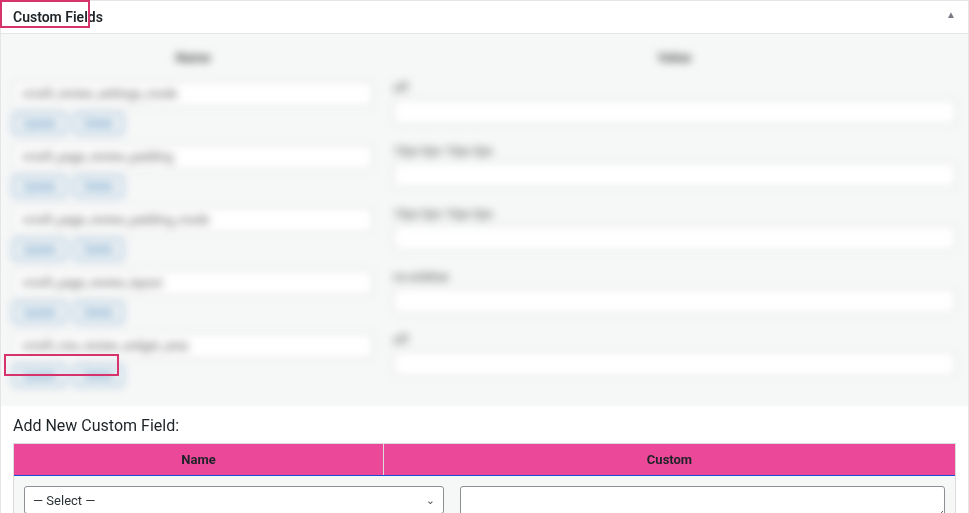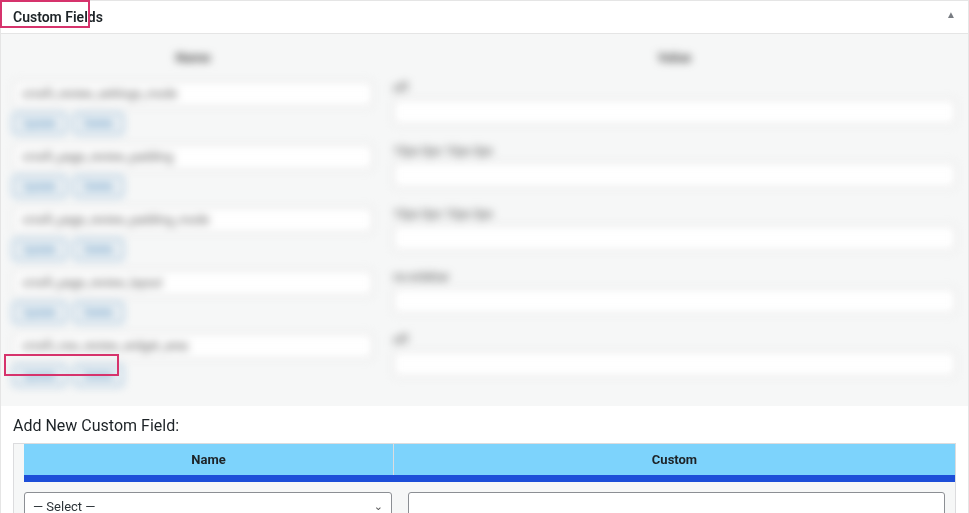--- a/index.html
+++ b/index.html
@@ -110,23 +110,22 @@
       font-weight: 400;
       padding: 10px 0 8px 0;
     }
     .add-table {
       width: 100%;
       border: 1px solid #dcdcde;
       background: #f6f7f7;
     }
     .add-thead {
       display: flex;
-      background: #7dd3fc;
-      border-bottom: 7px solid #1d4ed8;
-      margin-left: 10px;
+      background: #ec4899;
+      border-bottom: 1px solid #1d4ed8;
     }
     .add-th {
       padding: 8px 10px;
       font-weight: 700;
       font-size: 13px;
       text-align: center;
     }
     .add-th.name {
       width: 370px;
       border-right: 1px solid #dcdcde;
@@ -134,21 +133,21 @@
     .add-th.value {
       flex: 1;
     }
     .add-tbody {
       display: flex;
       padding: 10px;
       gap: 16px;
       align-items: flex-start;
     }
     .add-col-name {
-      width: 368px;
+      width: 420px;
     }
     .add-col-value {
       flex: 1;
     }
     .select-box {
       width: 100%;
       height: 28px;
       border: 1px solid #8c8f94;
       border-radius: 3px;
       background: #fff;

